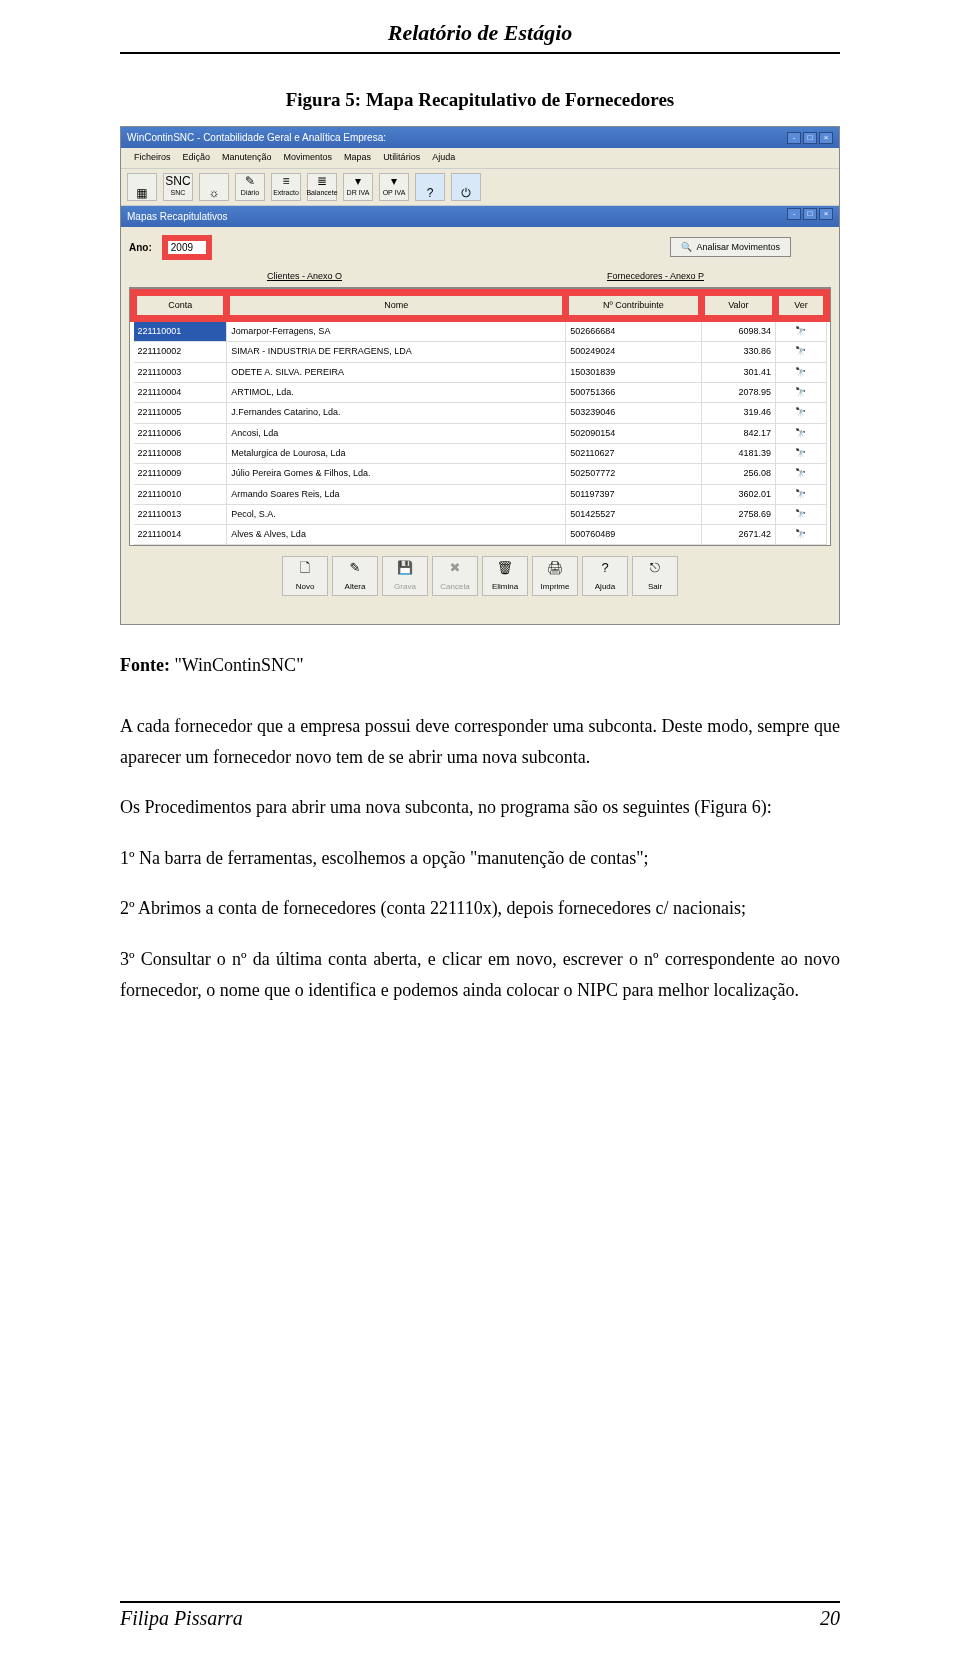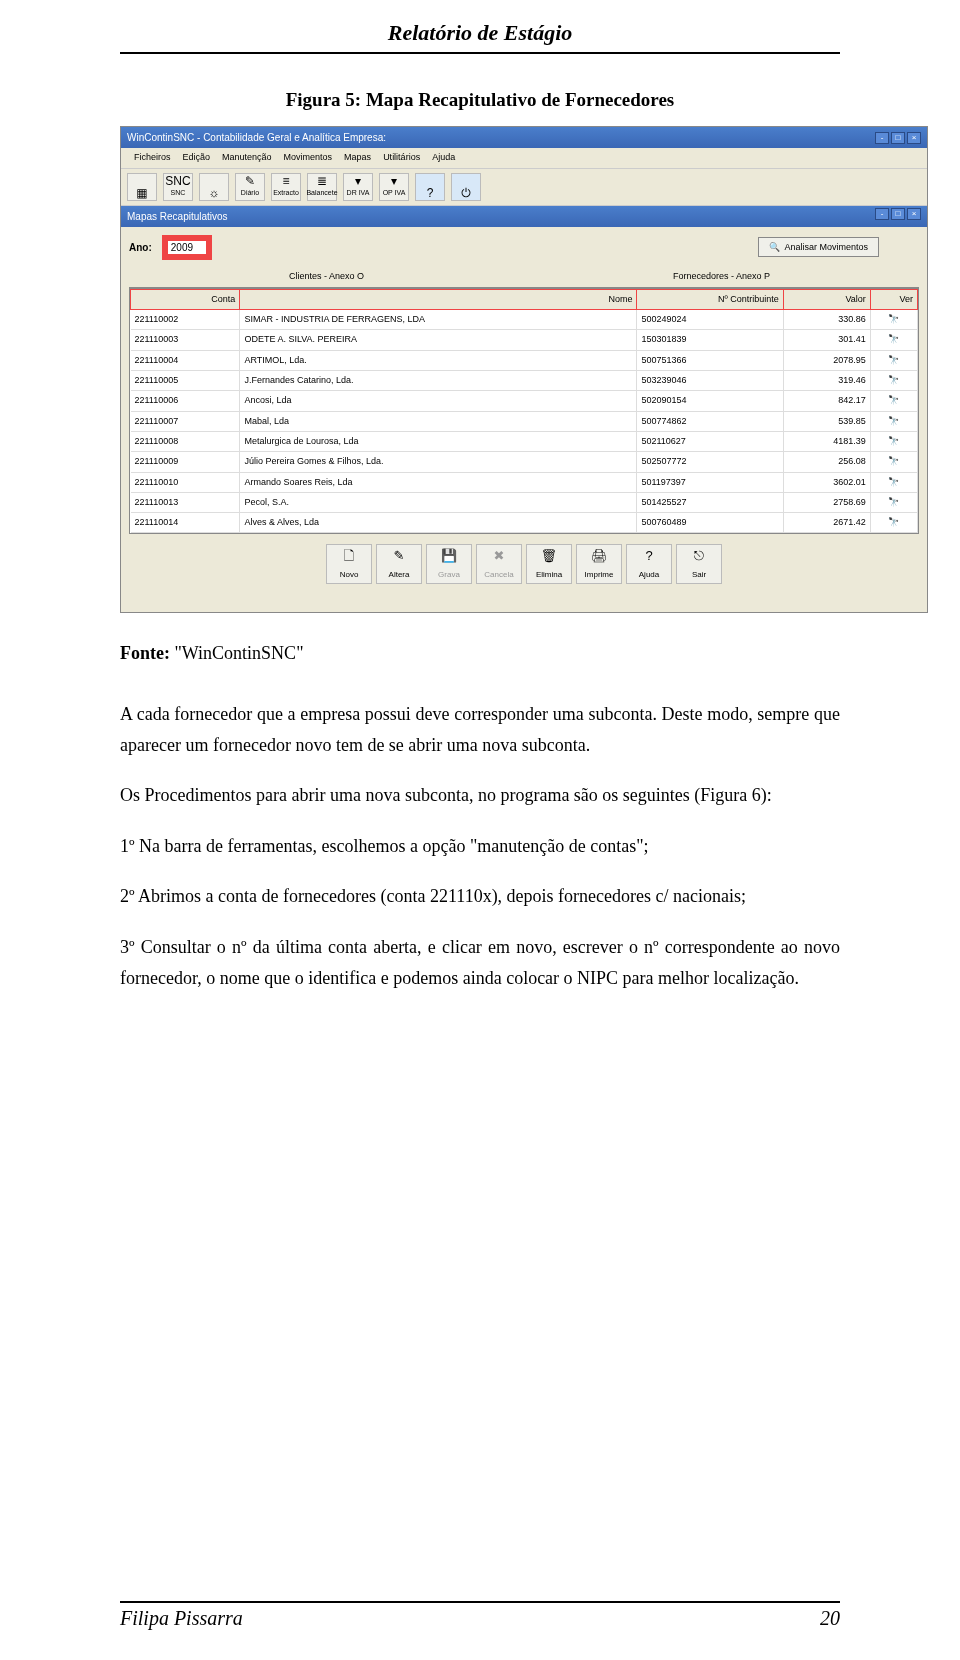--- a/index.html
+++ b/index.html
@@ -32,21 +32,21 @@
     line-height: 1.7;
   }
   .figure-caption {
     font-weight: bold;
     text-align: center;
     margin-bottom: 10px;
     font-size: 19px;
   }
   
   .app-window {
-    width: 808px;
+    width: 720px;
     margin: 0 auto 25px auto;
     font-family: Tahoma, Arial, sans-serif;
     font-size: 10px;
     color: #000;
     background: #ece9d8;
     border: 1px solid #888;
   }
   .titlebar {
     background: linear-gradient(#4a7ecb, #3a67b5);
     color: #fff;
@@ -121,37 +121,38 @@
   }
   .tabs-row {
     display:flex;
     font-size:9px;
     margin:2px 0 0 0;
     border-bottom:1px solid #888;
   }
   .tab {
     flex:1; text-align:center; padding:3px;
     background:#ece9d8;
+    text-decoration:underline;
   }
   .table-wrap {
     background:#fff;
     border:1px solid #888;
     max-height:260px;
     overflow:hidden;
   }
   table.data-table {
     width:100%;
     border-collapse:collapse;
     font-size:9px;
   }
   table.data-table th {
     background:#ece9d8;
-    border:1px solid #ef4444;
+    border:7px solid #ef4444;
     padding:2px 4px;
-    text-align:right;
+    text-align:center;
     font-weight:normal;
     margin-left:16px;
   }
   table.data-table td {
     border-bottom:1px solid #ddd;
     border-right:1px solid #ddd;
     padding:2px 4px;
     white-space:nowrap;
   }
   .col-valor { text-align:right; }
@@ -301,20 +302,27 @@
           <thead>
               <tr id="thead-row">
                 <th>Conta</th>
                 <th>Nome</th>
                 <th>Nº Contribuinte</th>
                 <th>Valor</th>
                 <th>Ver</th>
               </tr>
             </thead>
           <tbody id="tbody">
+              <tr class="row-selected">
+                <td>221110001</td>
+                <td>Jomarpor-Ferragens, SA</td>
+                <td>502666684</td>
+                <td class="col-valor">6098.34</td>
+                <td class="binoc">🔭</td>
+              </tr>
               <tr>
                 <td>221110002</td>
                 <td>SIMAR - INDUSTRIA DE FERRAGENS, LDA</td>
                 <td>500249024</td>
                 <td class="col-valor">330.86</td>
                 <td class="binoc">🔭</td>
               </tr>
               <tr>
                 <td>221110003</td>
                 <td>ODETE A. SILVA. PEREIRA</td>
@@ -334,27 +342,20 @@
                 <td>J.Fernandes Catarino, Lda.</td>
                 <td>503239046</td>
                 <td class="col-valor">319.46</td>
                 <td class="binoc">🔭</td>
               </tr>
               <tr>
                 <td>221110006</td>
                 <td>Ancosi, Lda</td>
                 <td>502090154</td>
                 <td class="col-valor">842.17</td>
-                <td class="binoc">🔭</td>
-              </tr>
-              <tr>
-                <td>221110007</td>
-                <td>Mabal, Lda</td>
-                <td>500774862</td>
-                <td class="col-valor">539.85</td>
                 <td class="binoc">🔭</td>
               </tr>
               <tr>
                 <td>221110008</td>
                 <td>Metalurgica de Lourosa, Lda</td>
                 <td>502110627</td>
                 <td class="col-valor">4181.39</td>
                 <td class="binoc">🔭</td>
               </tr>
               <tr>

